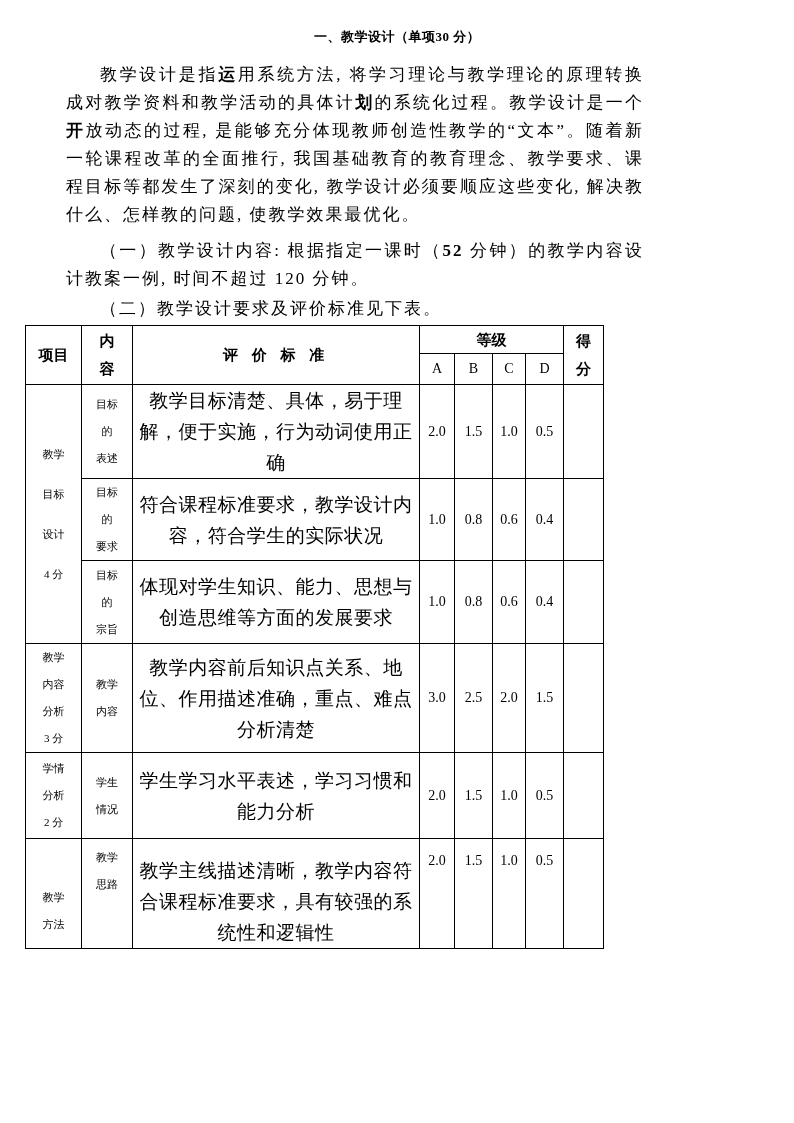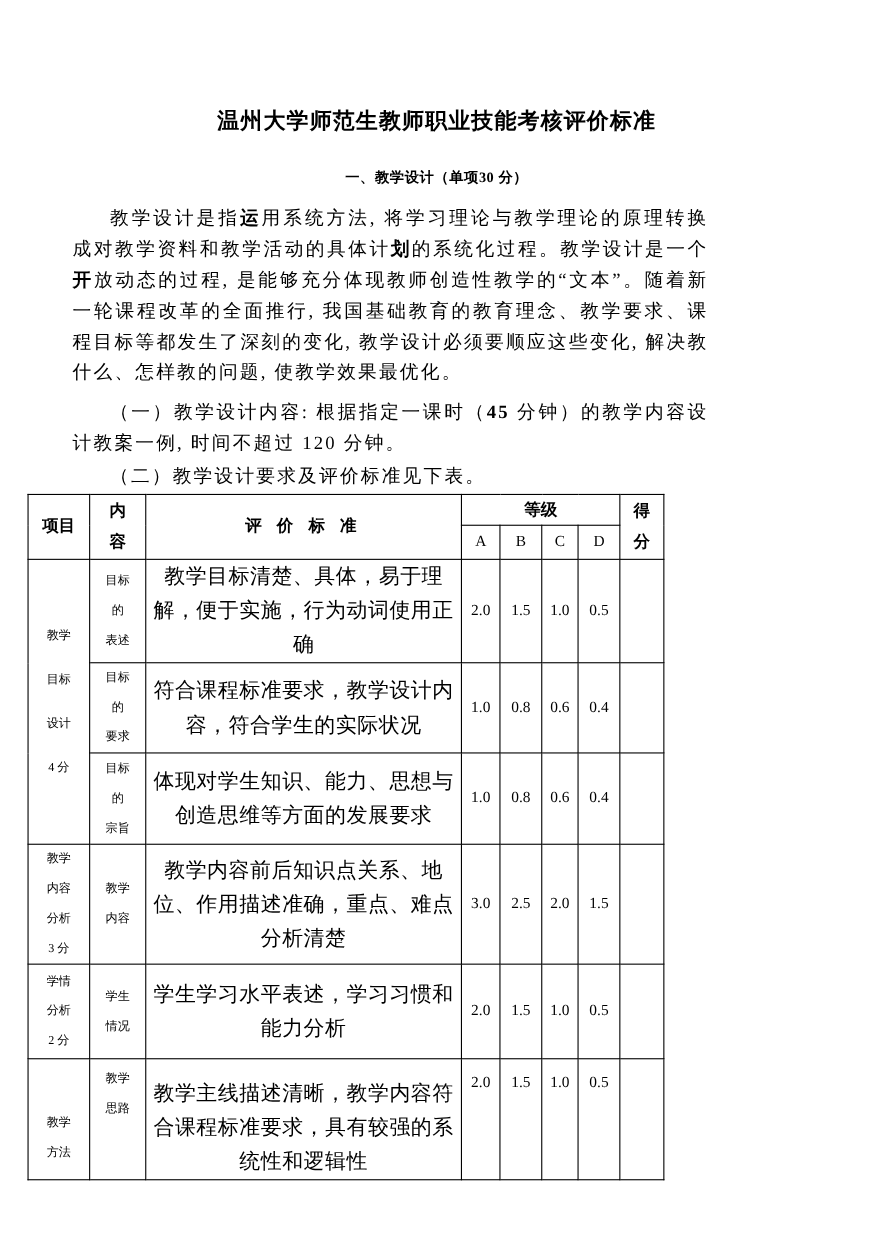--- a/index.html
+++ b/index.html
@@ -96,27 +96,26 @@
   tr.cut td.criteria-cell { padding-top: 16px; }
   tr.cut td.content-cell  { padding-top: 5px; }
   tr.cut td.grade-cell    { padding-top: 14px; }
   tr.cut td.project-cell  { vertical-align: bottom; padding-bottom: 10px; }
 </style>
 </head>
 <body>
 
 <div class="page">
 
-  <h1 class="doc-title">温州大学师范生教师职业技能考核评价标准</h1>
 
   <h2 class="section-heading">一、教学设计（单项30 分）</h2>
 
   <div class="content">
     <p class="para p1"><span>教学设计是指</span><span class="b">运</span><span>用系统方法, 将学习理论与教学理论的原理转换成对教学资料和教学活动的具体计</span><span class="b">划</span><span>的系统化过程。教学设计是一个</span><span class="b">开</span><span>放动态的过程, 是能够充分体现教师创造性教学的“文本”。随着新一轮课程改革的全面推行, 我国基础教育的教育理念、教学要求、课程目标等都发生了深刻的变化, 教学设计必须要顺应这些变化, 解决教什么、怎样教的问题, 使教学效果最优化。</span></p>
-    <p class="para p2"><span>（一）教学设计内容: 根据指定一课时（</span><span class="b">45</span><span> 分钟）的教学内容设计教案一例, 时间不超过 120 分钟。</span></p>
+    <p class="para p2"><span>（一）教学设计内容: 根据指定一课时（</span><span class="b">52</span><span> 分钟）的教学内容设计教案一例, 时间不超过 120 分钟。</span></p>
     <p class="para p3">（二）教学设计要求及评价标准见下表。</p>
   </div>
 
   <table class="eval">
     <colgroup>
       <col style="width:56px">
       <col style="width:51px">
       <col style="width:287px">
       <col style="width:35px">
       <col style="width:38px">

